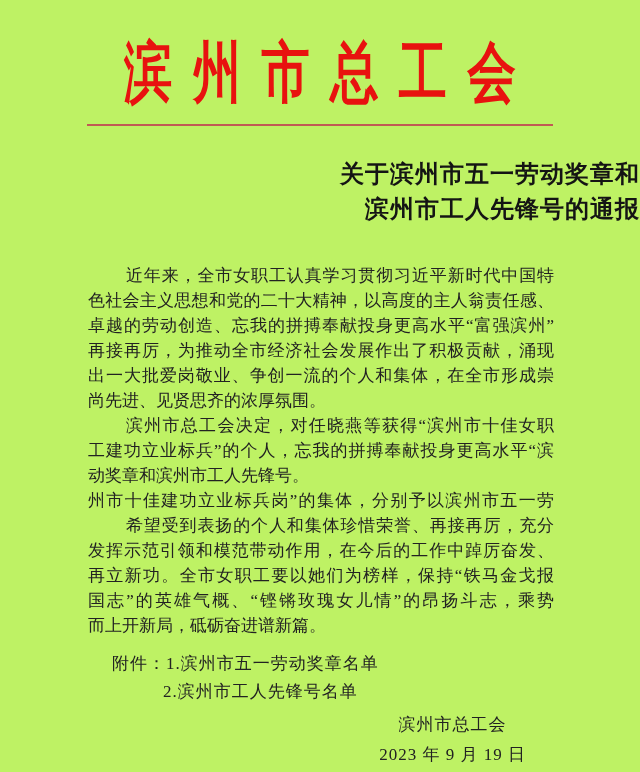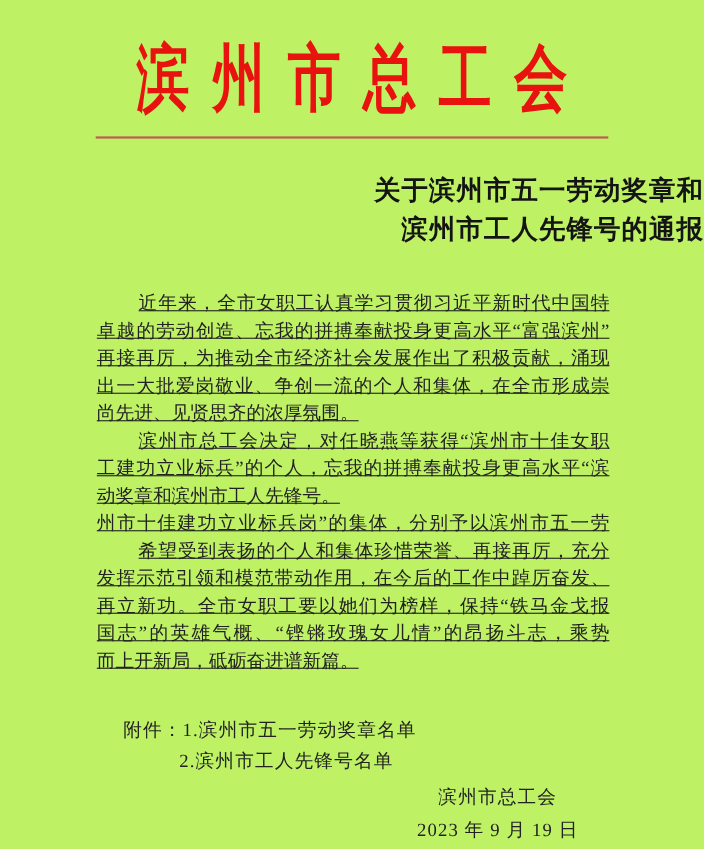--- a/index.html
+++ b/index.html
@@ -57,21 +57,20 @@
 
   
   .body-block {
     position: absolute;
     top: 263px;
     left: 88px;
     width: 466px;
     font-size: 17px;
     line-height: 25px;
     color: #222222;
-    text-decoration: underline;
   }
   .body-line {
     text-align: justify;
     text-align-last: justify;
     white-space: nowrap;
     overflow: visible;
   }
   .body-line.first { padding-left: 38px; }
   .body-line.last  { text-align-last: left; }
 
@@ -111,20 +110,21 @@
   <div class="rule"></div>
 
   <div class="doc-title">
     <div>关于滨州市五一劳动奖章和</div>
     <div>滨州市工人先锋号的通报</div>
   </div>
 
   <div class="body-block">
 
     <div class="body-line first">近年来，全市女职工认真学习贯彻习近平新时代中国特</div>
+    <div class="body-line">色社会主义思想和党的二十大精神，以高度的主人翁责任感、</div>
     <div class="body-line">卓越的劳动创造、忘我的拼搏奉献投身更高水平“富强滨州”</div>
     <div class="body-line">再接再厉，为推动全市经济社会发展作出了积极贡献，涌现</div>
     <div class="body-line">出一大批爱岗敬业、争创一流的个人和集体，在全市形成崇</div>
     <div class="body-line last">尚先进、见贤思齐的浓厚氛围。</div>
 
     <div class="body-line first">滨州市总工会决定，对任晓燕等获得“滨州市十佳女职</div>
     <div class="body-line">工建功立业标兵”的个人，忘我的拼搏奉献投身更高水平“滨</div>
     <div class="body-line last">动奖章和滨州市工人先锋号。</div>
     <div class="body-line">州市十佳建功立业标兵岗”的集体，分别予以滨州市五一劳</div>
 

